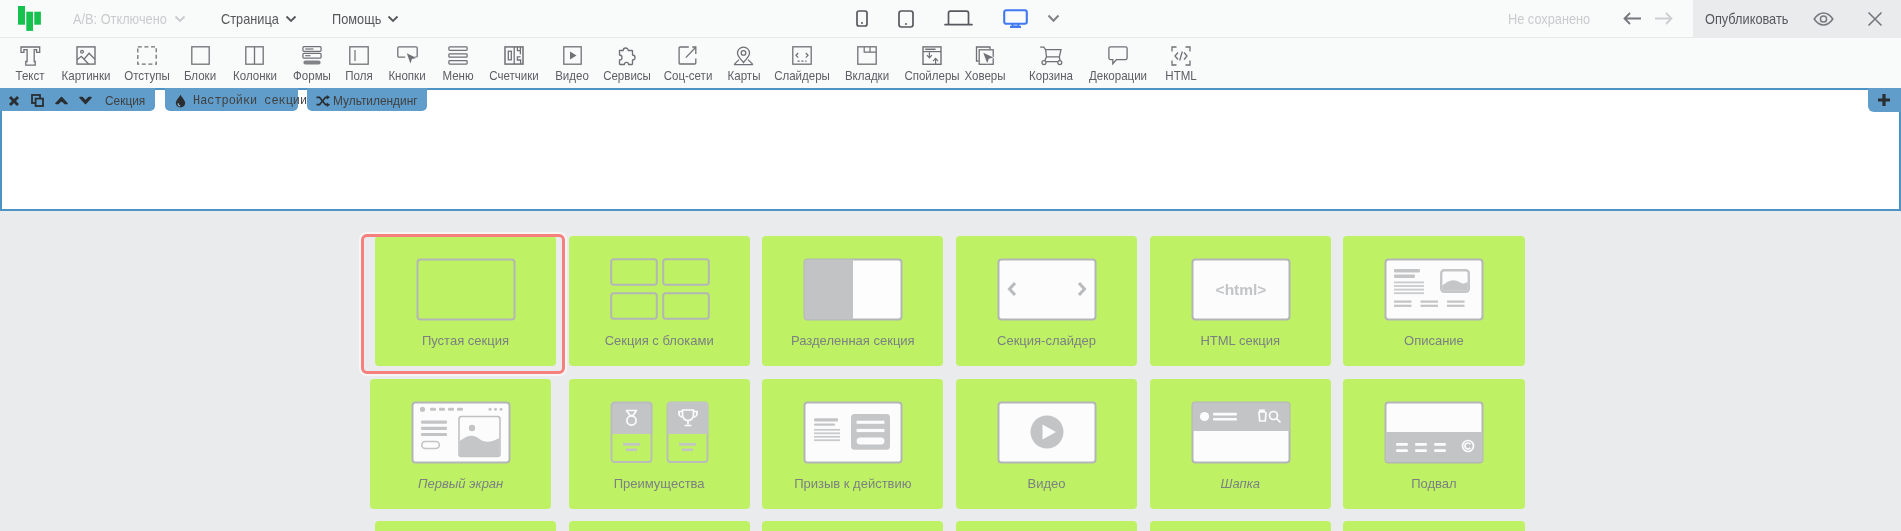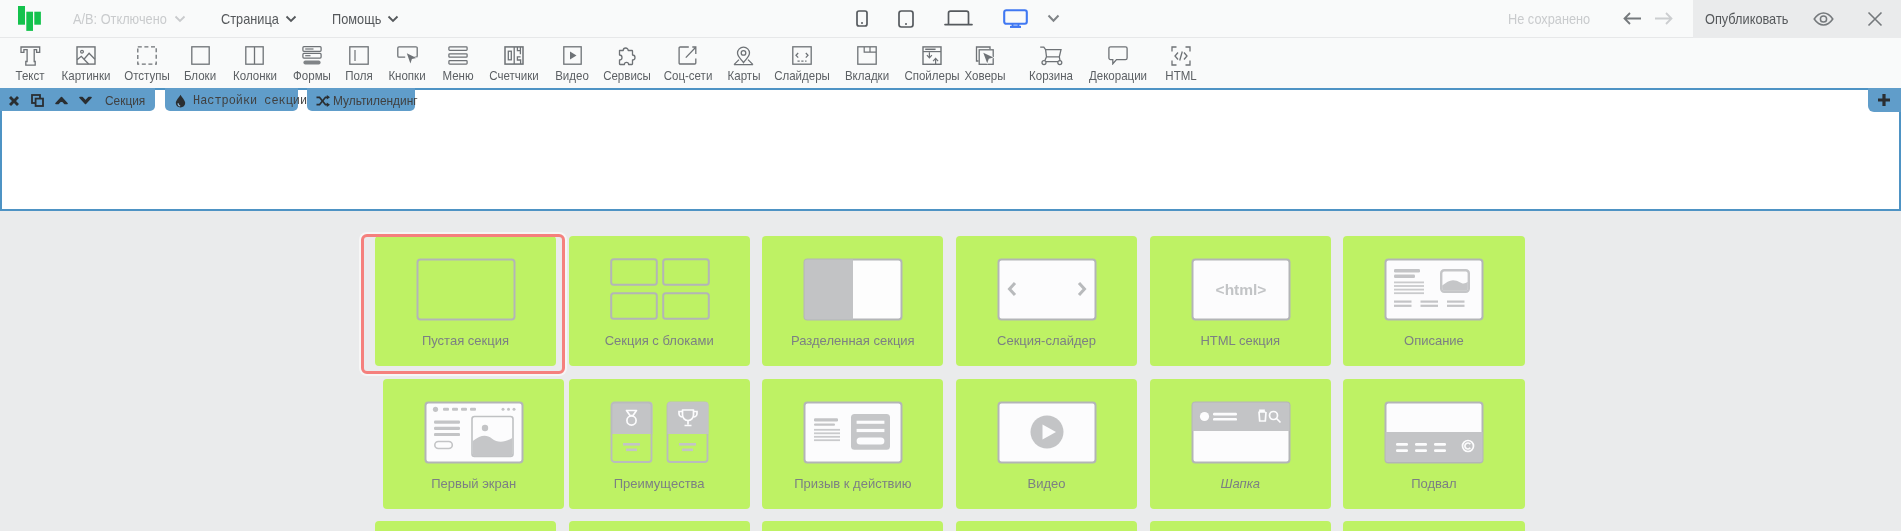--- a/index.html
+++ b/index.html
@@ -302,21 +302,21 @@
     </svg>
   <span style="margin-left:13px">Секция</span>
 </div>
 <div class="tab" style="left:164.5px;width:133px;border-bottom-left-radius:5px;border-bottom-right-radius:5px;font-family:Liberation Mono, monospace;">
   <svg style="margin-left:10px" width="11" height="14" viewBox="0 0 11 14">
       <path d="M5.5 0.8 C6.8 3.4 10.2 6.3 10.2 9.1 C10.2 11.8 8.1 13.5 5.5 13.5 C2.9 13.5 0.8 11.8 0.8 9.1 C0.8 6.3 4.2 3.4 5.5 0.8 Z" fill="#2a2e31"></path>
       <path d="M3.1 9.3 c0 1.5 0.9 2.5 2.1 2.7" fill="none" stroke="#8fb8d6" stroke-width="1.2"></path>
     </svg>
   <span style="margin-left:7px">Настройки секции</span>
 </div>
-<div class="tab" style="left:307.3px;width:108px;border-bottom-left-radius:5px;border-bottom-right-radius:5px;">
+<div class="tab" style="left:307.3px;width:120px;border-bottom-left-radius:5px;border-bottom-right-radius:5px;">
   <svg style="margin-left:9px" width="14" height="12" viewBox="0 0 14 12">
       <path d="M0.5 2.3 h3 l6 7.4 h2" fill="none" stroke="#2a2e31" stroke-width="1.8"></path>
       <path d="M0.5 9.7 h3 l6 -7.4 h2" fill="none" stroke="#2a2e31" stroke-width="1.8"></path>
       <path d="M10.8 0 L14 2.3 L10.8 4.6 Z" fill="#2a2e31"></path>
       <path d="M10.8 7.4 L14 9.7 L10.8 12 Z" fill="#2a2e31"></path>
     </svg>
   <span style="margin-left:3px">Мультилендинг</span>
 </div>
 
 <div class="abs" style="left:1868.4px;top:88px;width:32.6px;height:24px;background:#609dca;border-bottom-left-radius:6px;">
@@ -376,21 +376,21 @@
     <rect x="36.5" y="42.5" width="17.5" height="2.2" fill="#c3c4c6"></rect>
     <rect x="36.5" y="46.7" width="17.5" height="2.2" fill="#c3c4c6"></rect>
     <rect x="63" y="42.5" width="17.5" height="2.2" fill="#c3c4c6"></rect>
     <rect x="63" y="46.7" width="17.5" height="2.2" fill="#c3c4c6"></rect>
     <rect x="57.2" y="12.2" width="27.6" height="21.6" rx="3" fill="#fcfcfd" stroke="#c5c6c8" stroke-width="2.4"></rect>
     <path d="M58.2 27.5 c4 -3 7 -5.3 10.8 -5.3 c5.2 0 7.8 3.3 10.6 3.3 c1.5 0 2.6 -0.6 4.2 -1.7 V30.4 a2.4 2.4 0 0 1 -2.4 2.4 h-20.8 a2.4 2.4 0 0 1 -2.4 -2.4 Z" fill="#c5c6c8"></path>
   </svg>
   <div class="clb">Описание</div>
 </div>
 
-<div class="card" style="left:383px;top:378.5px;">
+<div class="card" style="left:370px;top:378.5px;font-style:italic;">
   <svg class="abs" style="left:41px;top:22px" width="100" height="63" viewBox="0 0 100 63">
     <rect x="1.5" y="1.5" width="97" height="60" rx="3" fill="#fcfcfd" stroke="#b3b5b7" stroke-width="2"></rect>
     <circle cx="11.5" cy="8.3" r="2.6" fill="#c3c4c6"></circle>
     <rect x="19" y="6.8" width="6" height="3" rx="1" fill="#c3c4c6"></rect>
     <rect x="28" y="6.8" width="6" height="3" rx="1" fill="#c3c4c6"></rect>
     <rect x="37" y="6.8" width="6" height="3" rx="1" fill="#c3c4c6"></rect>
     <rect x="46" y="6.8" width="6" height="3" rx="1" fill="#c3c4c6"></rect>
     <circle cx="79" cy="8.3" r="1.5" fill="#c3c4c6"></circle>
     <circle cx="84.5" cy="8.3" r="1.5" fill="#c3c4c6"></circle>
     <circle cx="90" cy="8.3" r="1.5" fill="#c3c4c6"></circle>

